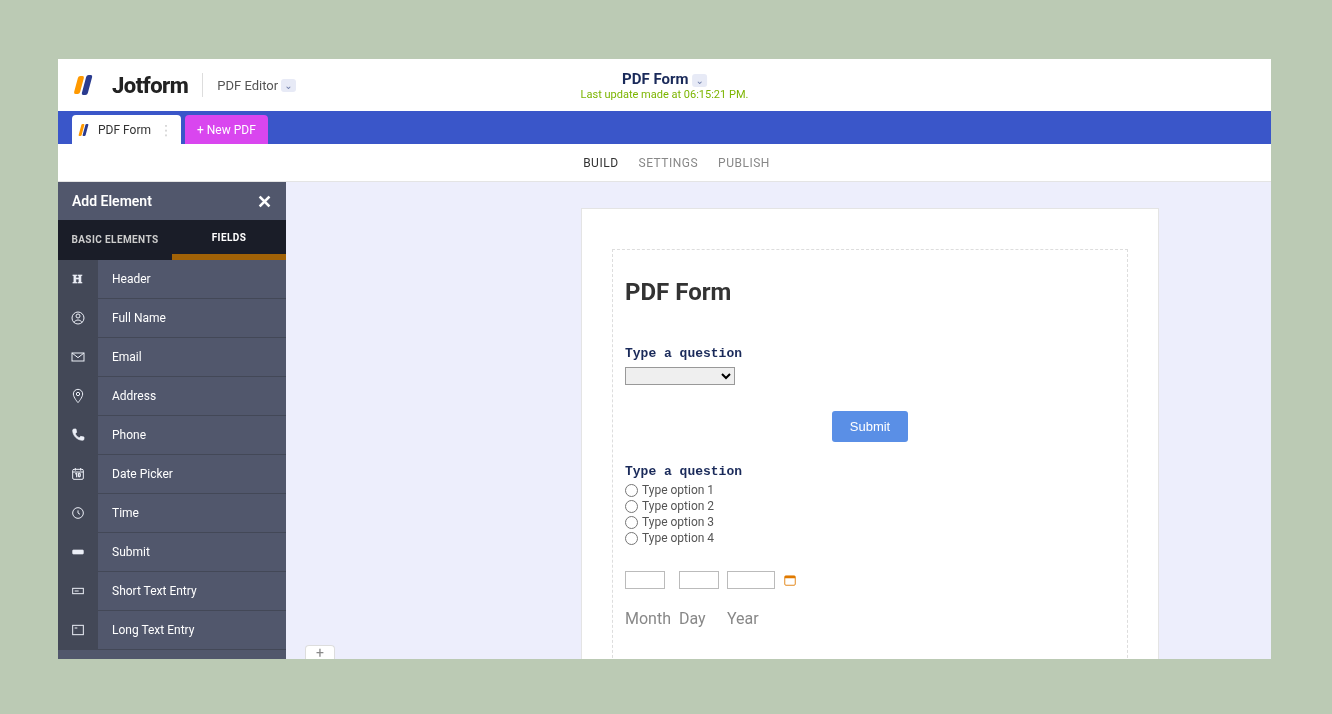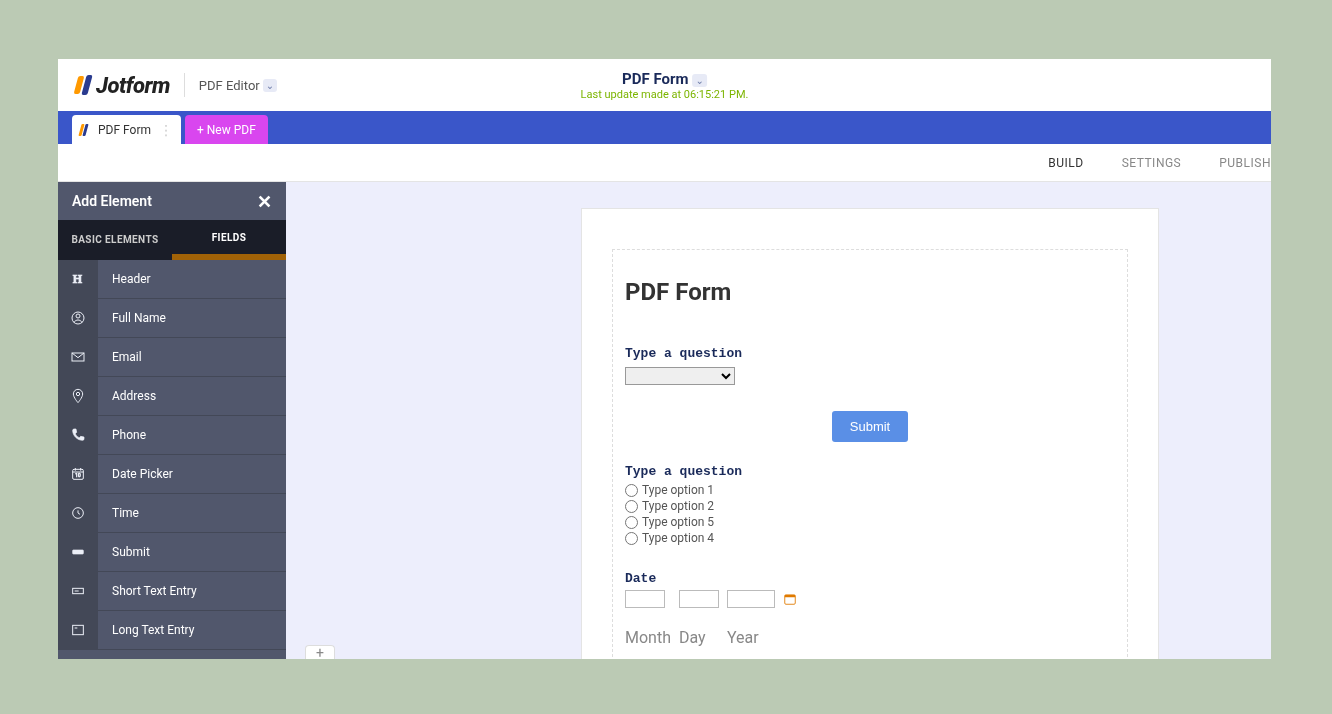--- a/index.html
+++ b/index.html
@@ -25,22 +25,21 @@
     height: 52px;
     background: #fff;
     display: flex;
     align-items: center;
     padding: 0 18px;
     position: relative;
   }
   .logo {
     display: flex;
     align-items: center;
-    gap: 0;
-    font-style: italic;
+    gap: 16px;
   }
   .logo-glyph {
     width: 20px;
     height: 20px;
     display: flex;
     gap: 2px;
     align-items: center;
   }
   .logo-glyph span {
     display: block;
@@ -137,23 +136,23 @@
     border-radius: 4px 4px 0 0;
     font-size: 12px;
   }
 
   
   .subnav {
     height: 38px;
     background: #fff;
     border-bottom: 1px solid #e4e4e4;
     display: flex;
-    justify-content: flex-end;
-    align-items: center;
-    gap: 38px;
+    justify-content: center;
+    align-items: center;
+    gap: 20px;
     padding-left: 24px;
   }
   .subnav-item {
     font-size: 12px;
     letter-spacing: 0.5px;
     color: #888;
   }
   .subnav-item.active { color: #333; }
 
   
@@ -512,30 +511,29 @@
           <div class="radio-row">
             <input type="radio" name="q2" style="">
             <span>Type option 1</span>
           </div>
           <div class="radio-row">
             <input type="radio" name="q2" style="">
             <span>Type option 2</span>
           </div>
           <div class="radio-row">
             <input type="radio" name="q2" style="">
-            <span>Type option 5</span>
+            <span>Type option 3</span>
           </div>
           <div class="radio-row">
             <input type="radio" name="q2" style="">
             <span>Type option 4</span>
           </div>
         </div>
 
         <div class="q-block">
-          <div class="q-label">Date</div>
           <div class="date-inputs">
             <div class="date-col">
               <input type="text" style="">
               <label>Month</label>
             </div>
             <div class="date-col">
               <input type="text" style="">
               <label>Day</label>
             </div>
             <div class="date-col year">

